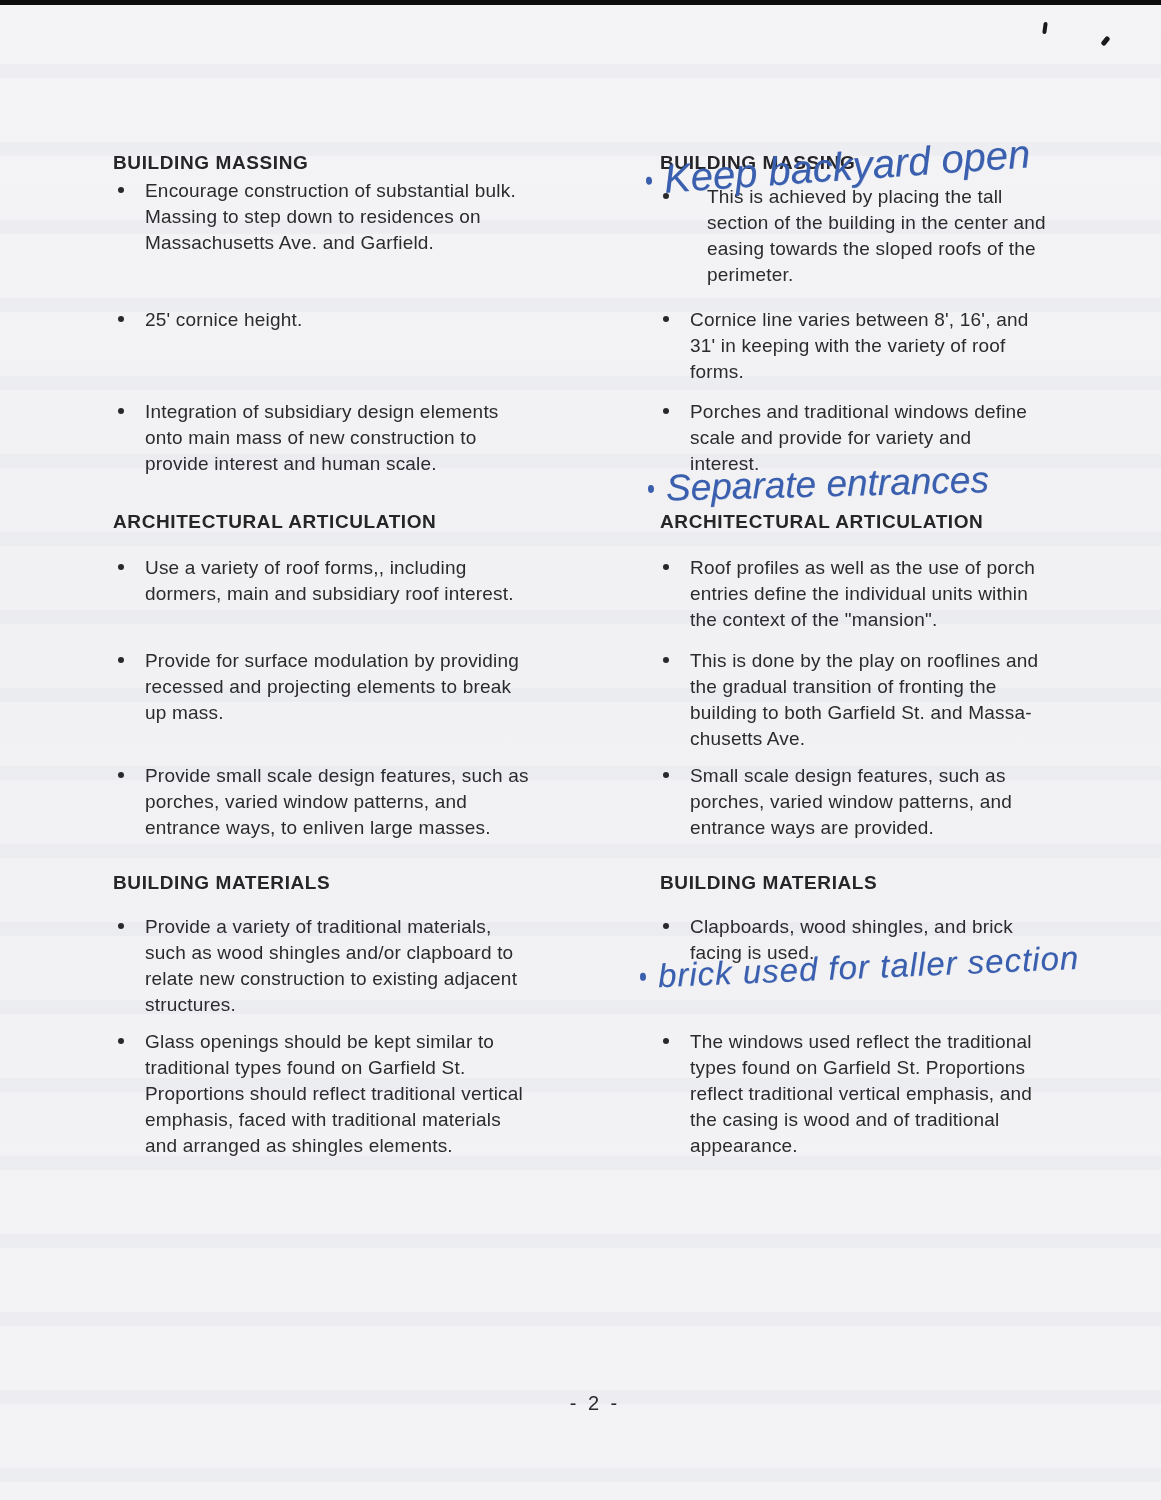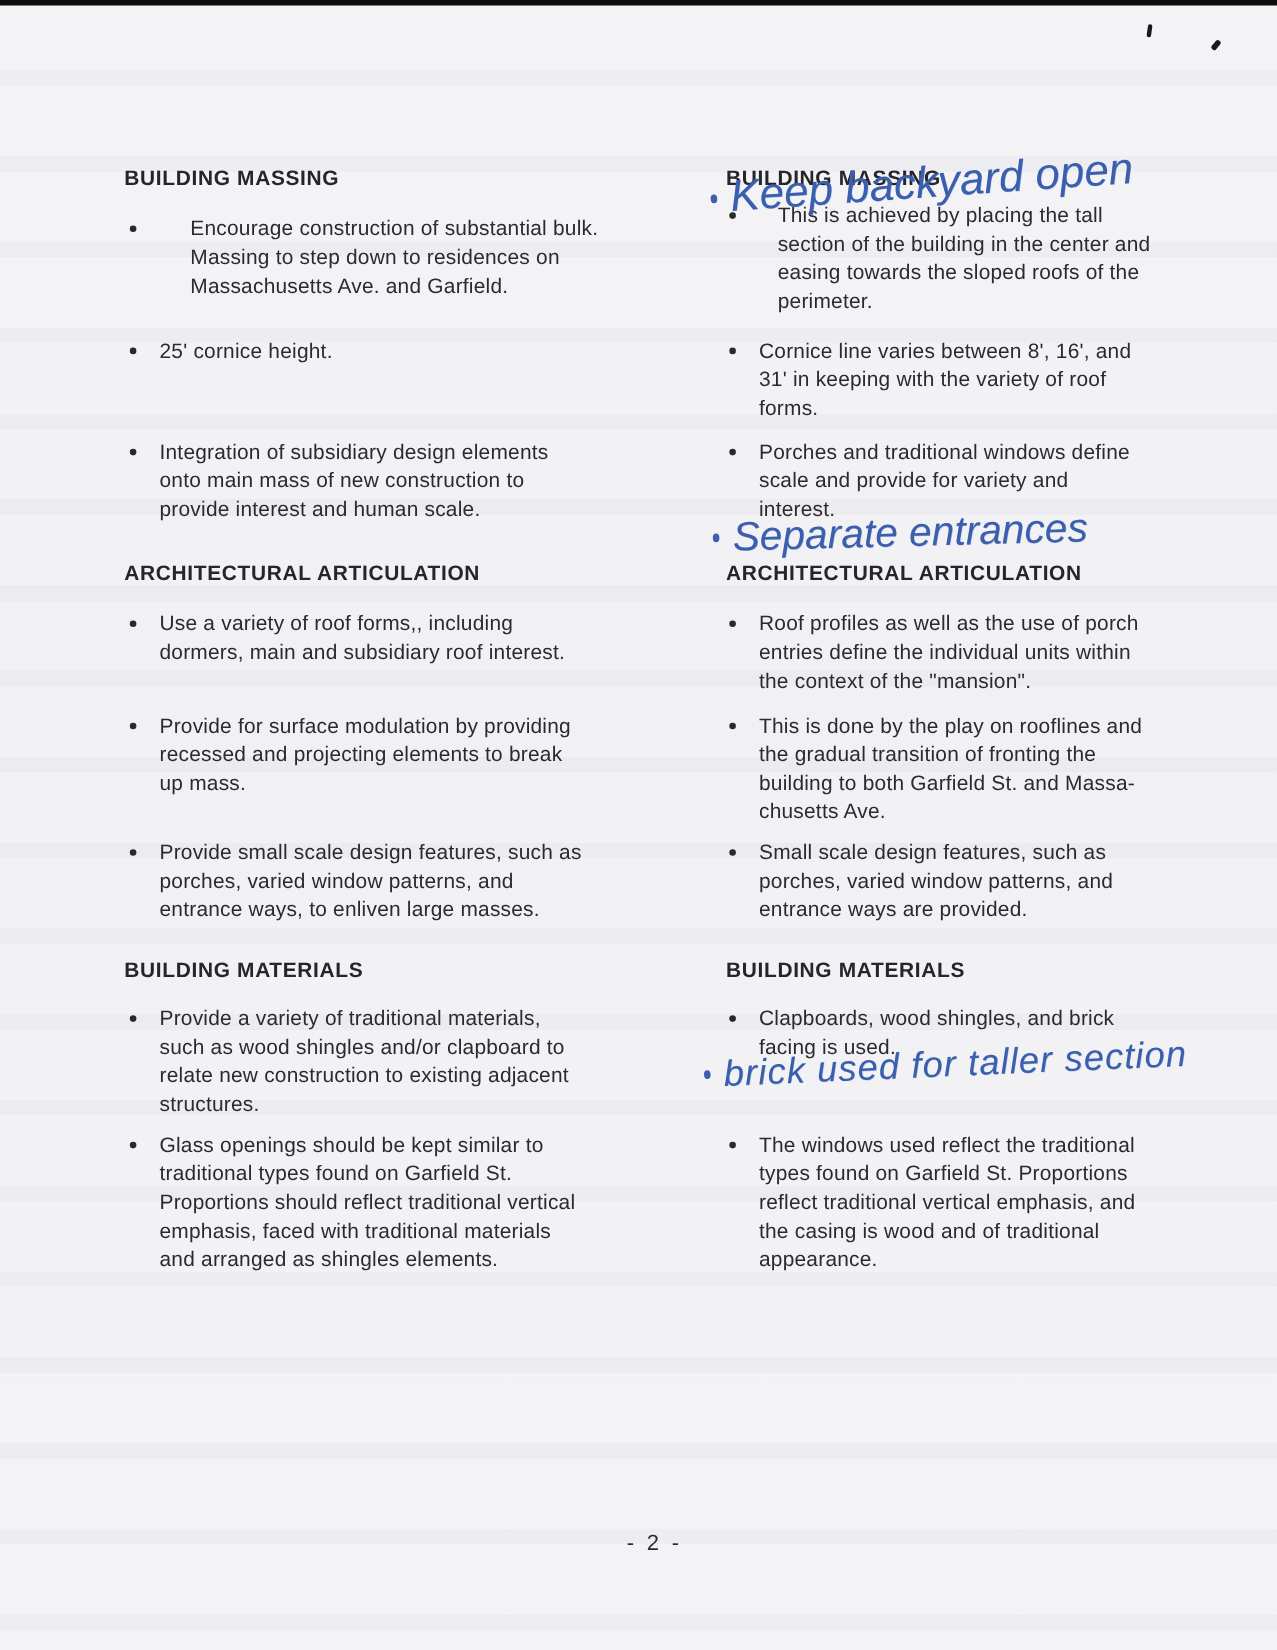--- a/index.html
+++ b/index.html
@@ -95,21 +95,21 @@
 <body>
 
 <div class="page">
 
   <div class="top-edge"></div>
   <div class="ink-mark m1"></div>
   <div class="ink-mark m2"></div>
 
   <div class="h" style="left:113px; top:152px;">BUILDING MASSING</div>
 
-  <div class="bullet" style="left:118px; top:196px; width:460px;gap:28px;">
+  <div class="bullet" style="left:118px; top:178px; width:460px;">
     <span class="dot"></span>
     <div class="bt">Encourage construction of substantial bulk.
 Massing to step down to residences on
 Massachusetts Ave. and Garfield.</div>
   </div>
 
   <div class="bullet" style="left:118px; top:307px; width:460px;justify-content:space-between;">
     <span class="dot"></span>
     <div class="bt">25' cornice height.</div>
   </div>

